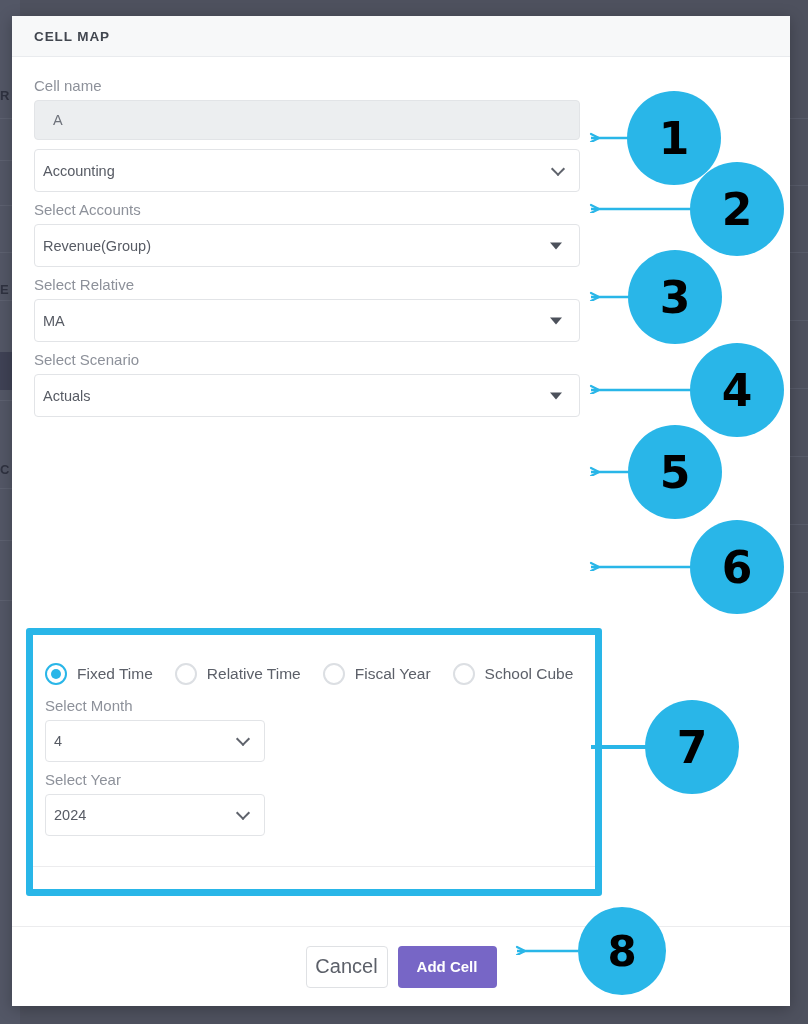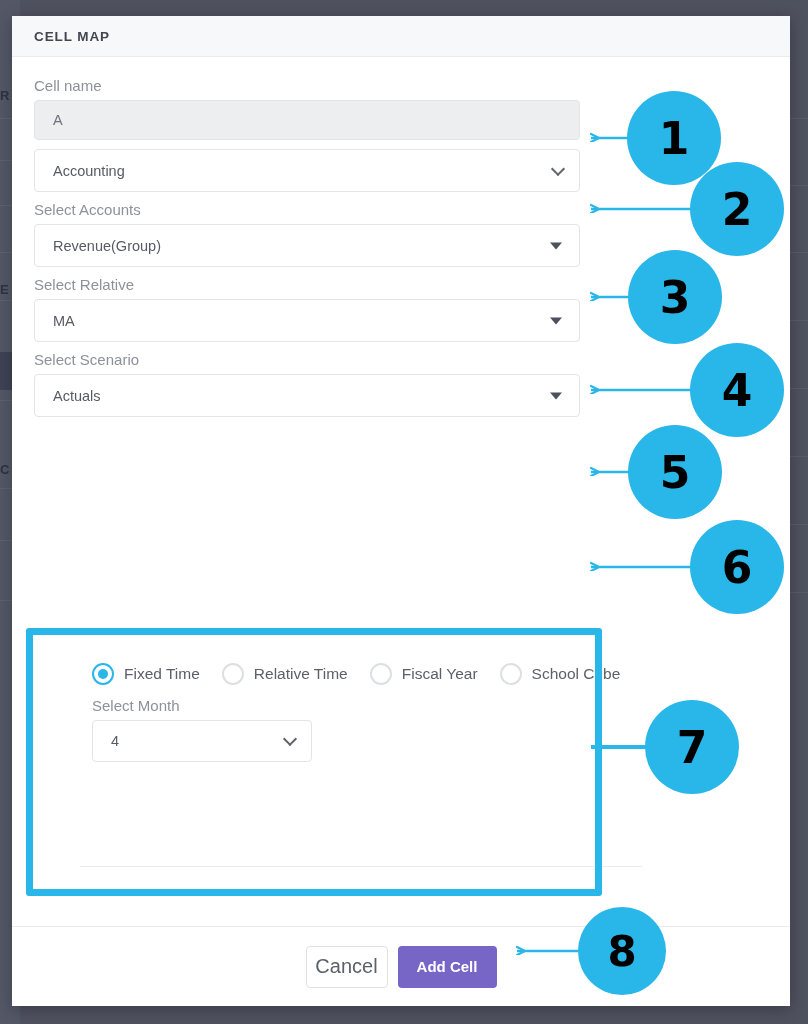--- a/index.html
+++ b/index.html
@@ -85,21 +85,21 @@
     font-size: 14.5px; color: #6e727b;
   }
 
   .select-box {
     position: relative;
     width: 546px; height: 43px;
     background: #fff;
     border: 1px solid #e2e4e7;
     border-radius: 4px;
     display: flex; align-items: center;
-    padding-left: 18px;
+    padding-left: 8px;
     font-size: 14.5px; color: #575b64;
   }
   .select-box.small { width: 220px; height: 42px; }
   .chev {
     position: absolute; right: 16px; top: 50%;
     width: 10px; height: 10px;
     border-right: 2px solid #5f636c;
     border-bottom: 2px solid #5f636c;
     transform: translateY(-70%) rotate(45deg);
   }
@@ -119,21 +119,20 @@
     width: 576px; height: 268px;
     border: 7px solid #29b6e8;
     border-radius: 3px;
     pointer-events: none;
   }
   #time-section {
     position: absolute;
     left: 21px; top: 619px;
     width: 584px; height: 254px;
     background: #fff;
-    margin-left: 47px;
   }
   #radio-row {
     display: flex; align-items: center;
     padding: 28px 0 0 12px;
     gap: 0;
   }
   .radio-item { display: flex; align-items: center; margin-right: 22px; }
   .radio-circle {
     width: 22px; height: 22px; border-radius: 50%;
     border: 2px solid #dcdfe3; background: #fff;
@@ -289,20 +288,27 @@
         <span class="radio-circle"></span>
         <span class="radio-label">School Cube</span>
       </div>
     </div>
 
     <div id="time-fields">
       <div class="field-block">
         <div class="field-label">Select Month</div>
         <div class="select-box small">
           <span>4</span>
+          <span class="chev"></span>
+        </div>
+      </div>
+      <div class="field-block">
+        <div class="field-label">Select Year</div>
+        <div class="select-box small">
+          <span>2024</span>
           <span class="chev"></span>
         </div>
       </div>
     </div>
 
     <div id="time-divider"></div>
   </div>
 
   <div id="time-highlight"></div>
 

